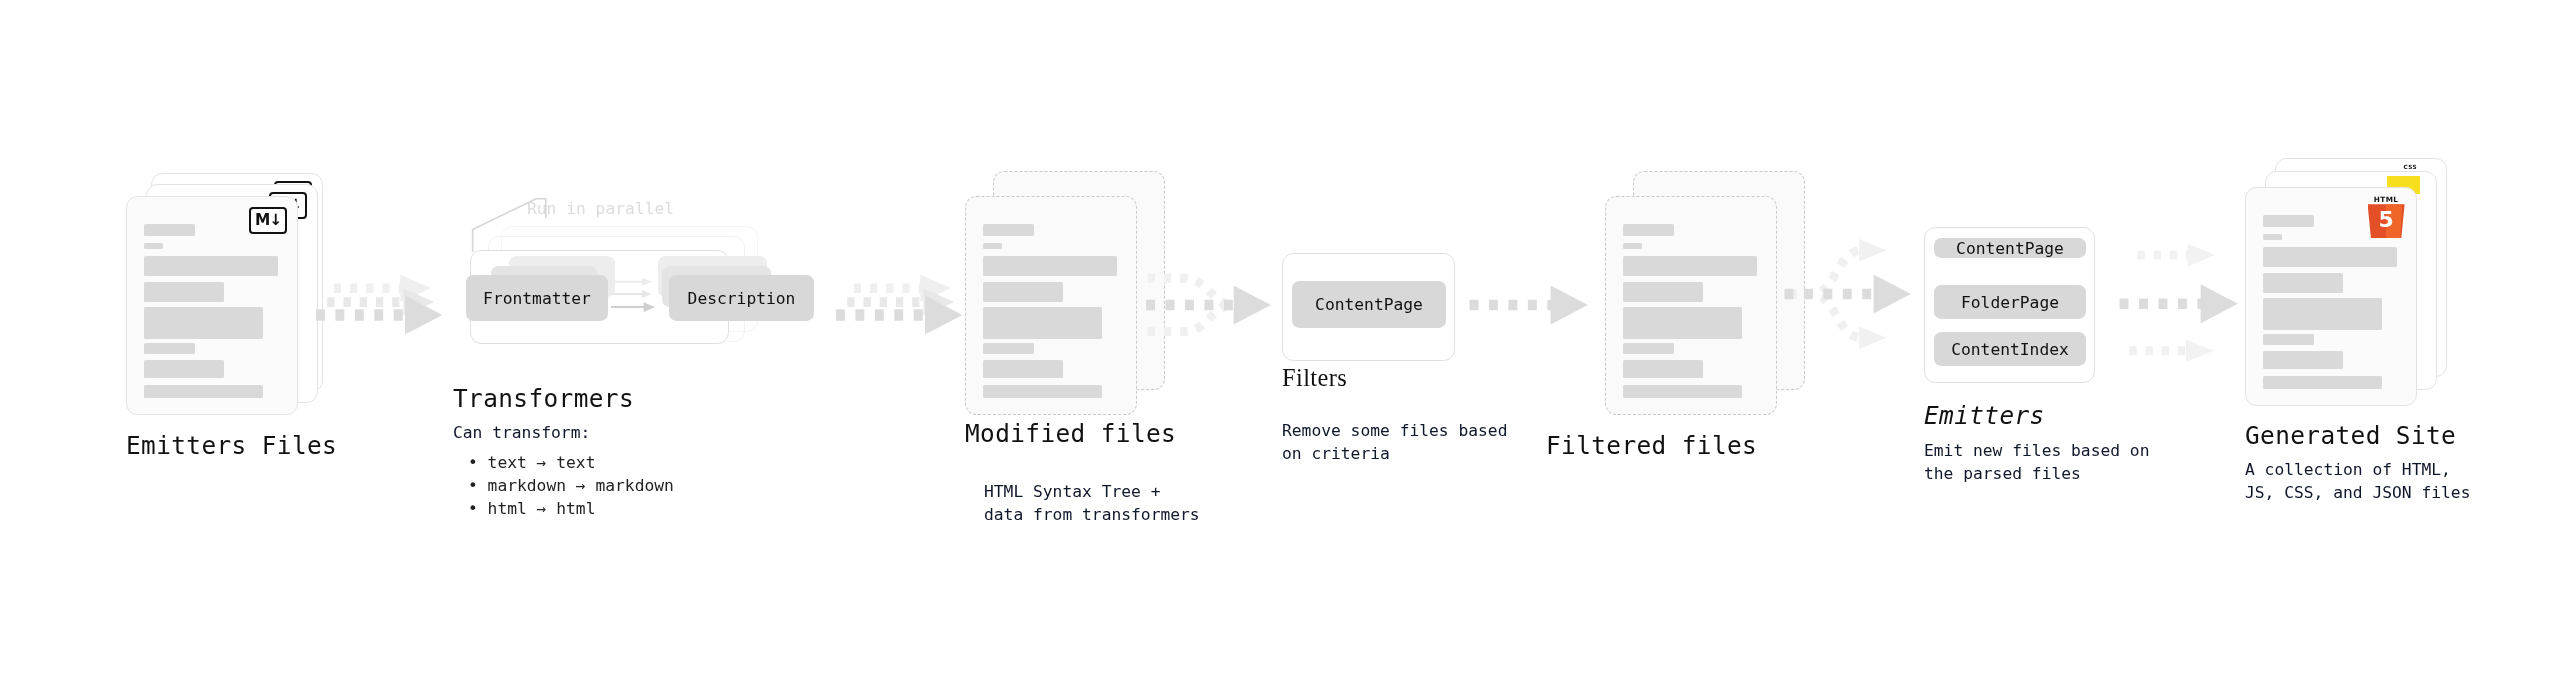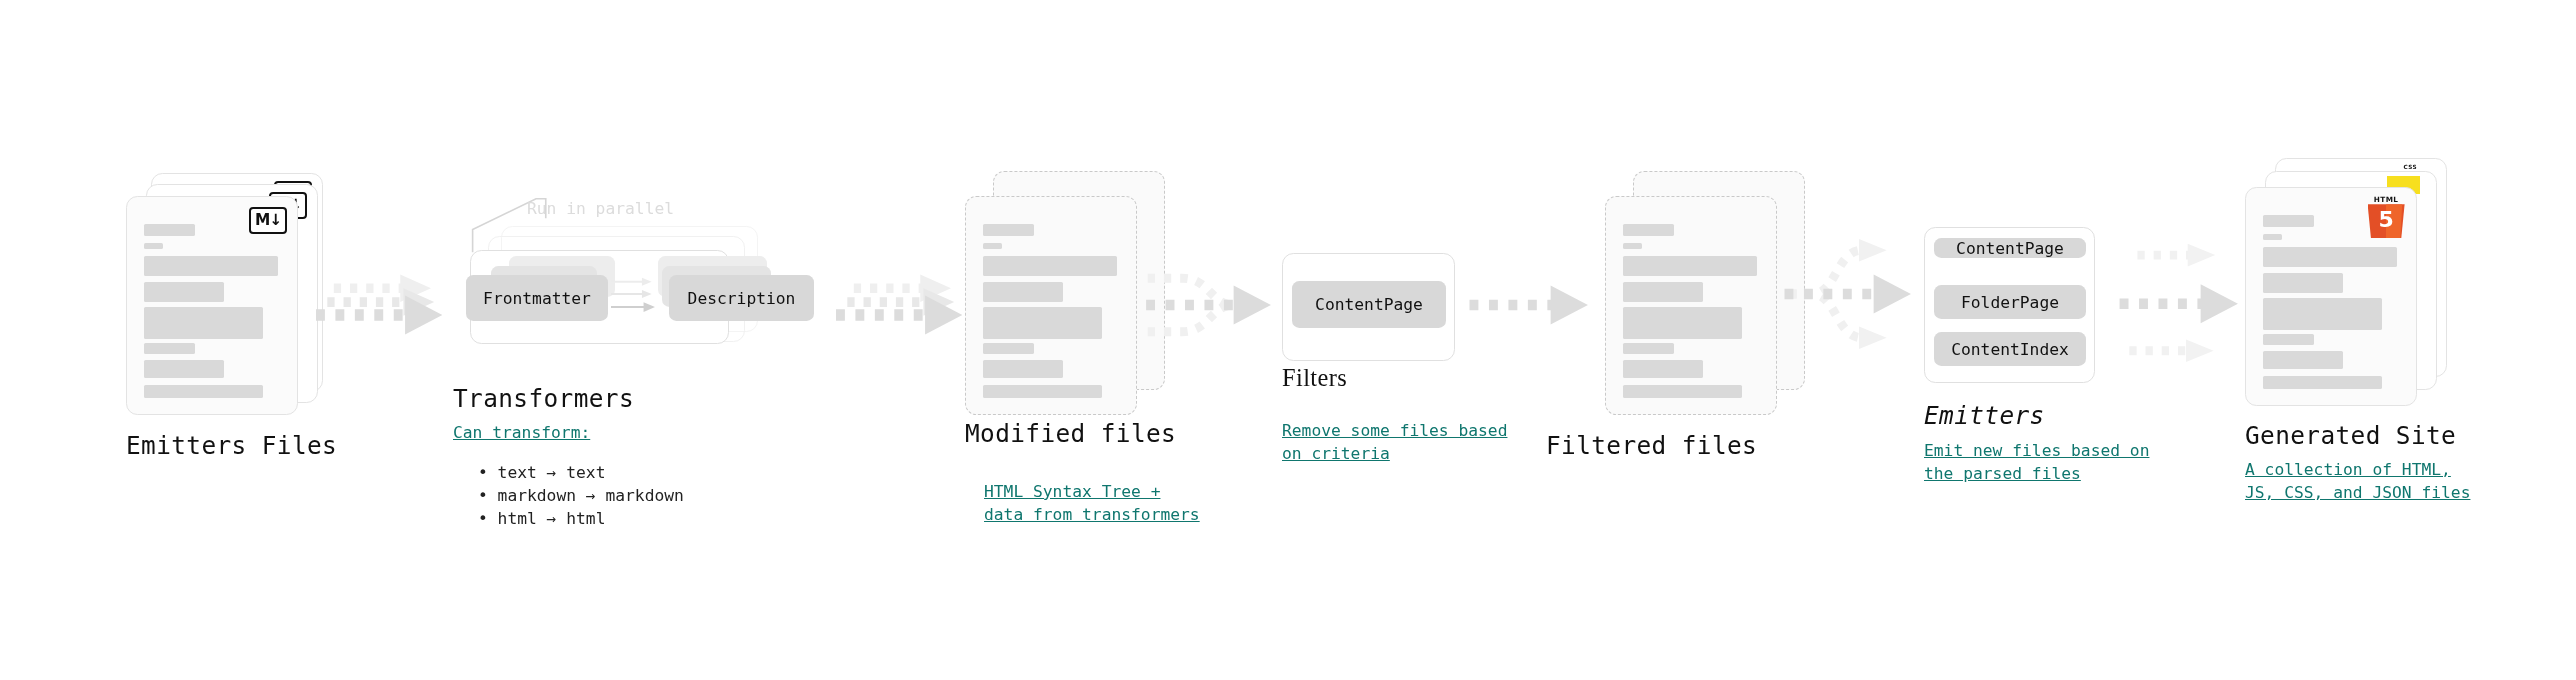--- a/index.html
+++ b/index.html
@@ -11,21 +11,21 @@
     -webkit-font-smoothing:antialiased;
   }
   #stage{position:relative;width:2576px;height:681px;}
 
   
   .abs{position:absolute;}
   .stage-label{
     font-size:24.4px;letter-spacing:0.4px;color:#111;white-space:nowrap;
   }
   .stage-desc{
-    font-size:16.3px;line-height:23px;color:#0f766e;white-space:pre;text-decoration:underline;
+    font-size:16.3px;line-height:23px;color:#0f172a;white-space:pre;
   }
 
   
   .doccard{
     position:absolute;
     width:172px;height:219px;
     border-radius:11.4px;
     background:#fbfbfb;
     border:1.3px solid #e3e3e3;
     box-sizing:border-box;
@@ -110,21 +110,21 @@
     position:absolute;border-radius:11.4px;box-sizing:border-box;
     border:1.4px solid #ececec;background:transparent;
   }
   .tframe.f2{border-color:#f1f1f1;}
   .tframe.f3{border-color:#f4f4f4;}
   .runlabel{
     position:absolute;font-size:16.3px;color:#dcdcdc;white-space:nowrap;
   }
 
   
-  .bullets{margin:17px;padding:0;list-style:none;}
+  .bullets{margin:7px;padding:0;list-style:none;}
   .bullets li{
     font-size:16.3px;line-height:23px;white-space:pre;color:#222;
   }
   .bullets li:before{content:"• ";}
 
   svg{display:block;overflow:visible;}
 </style>
 </head>
 <body>
 

